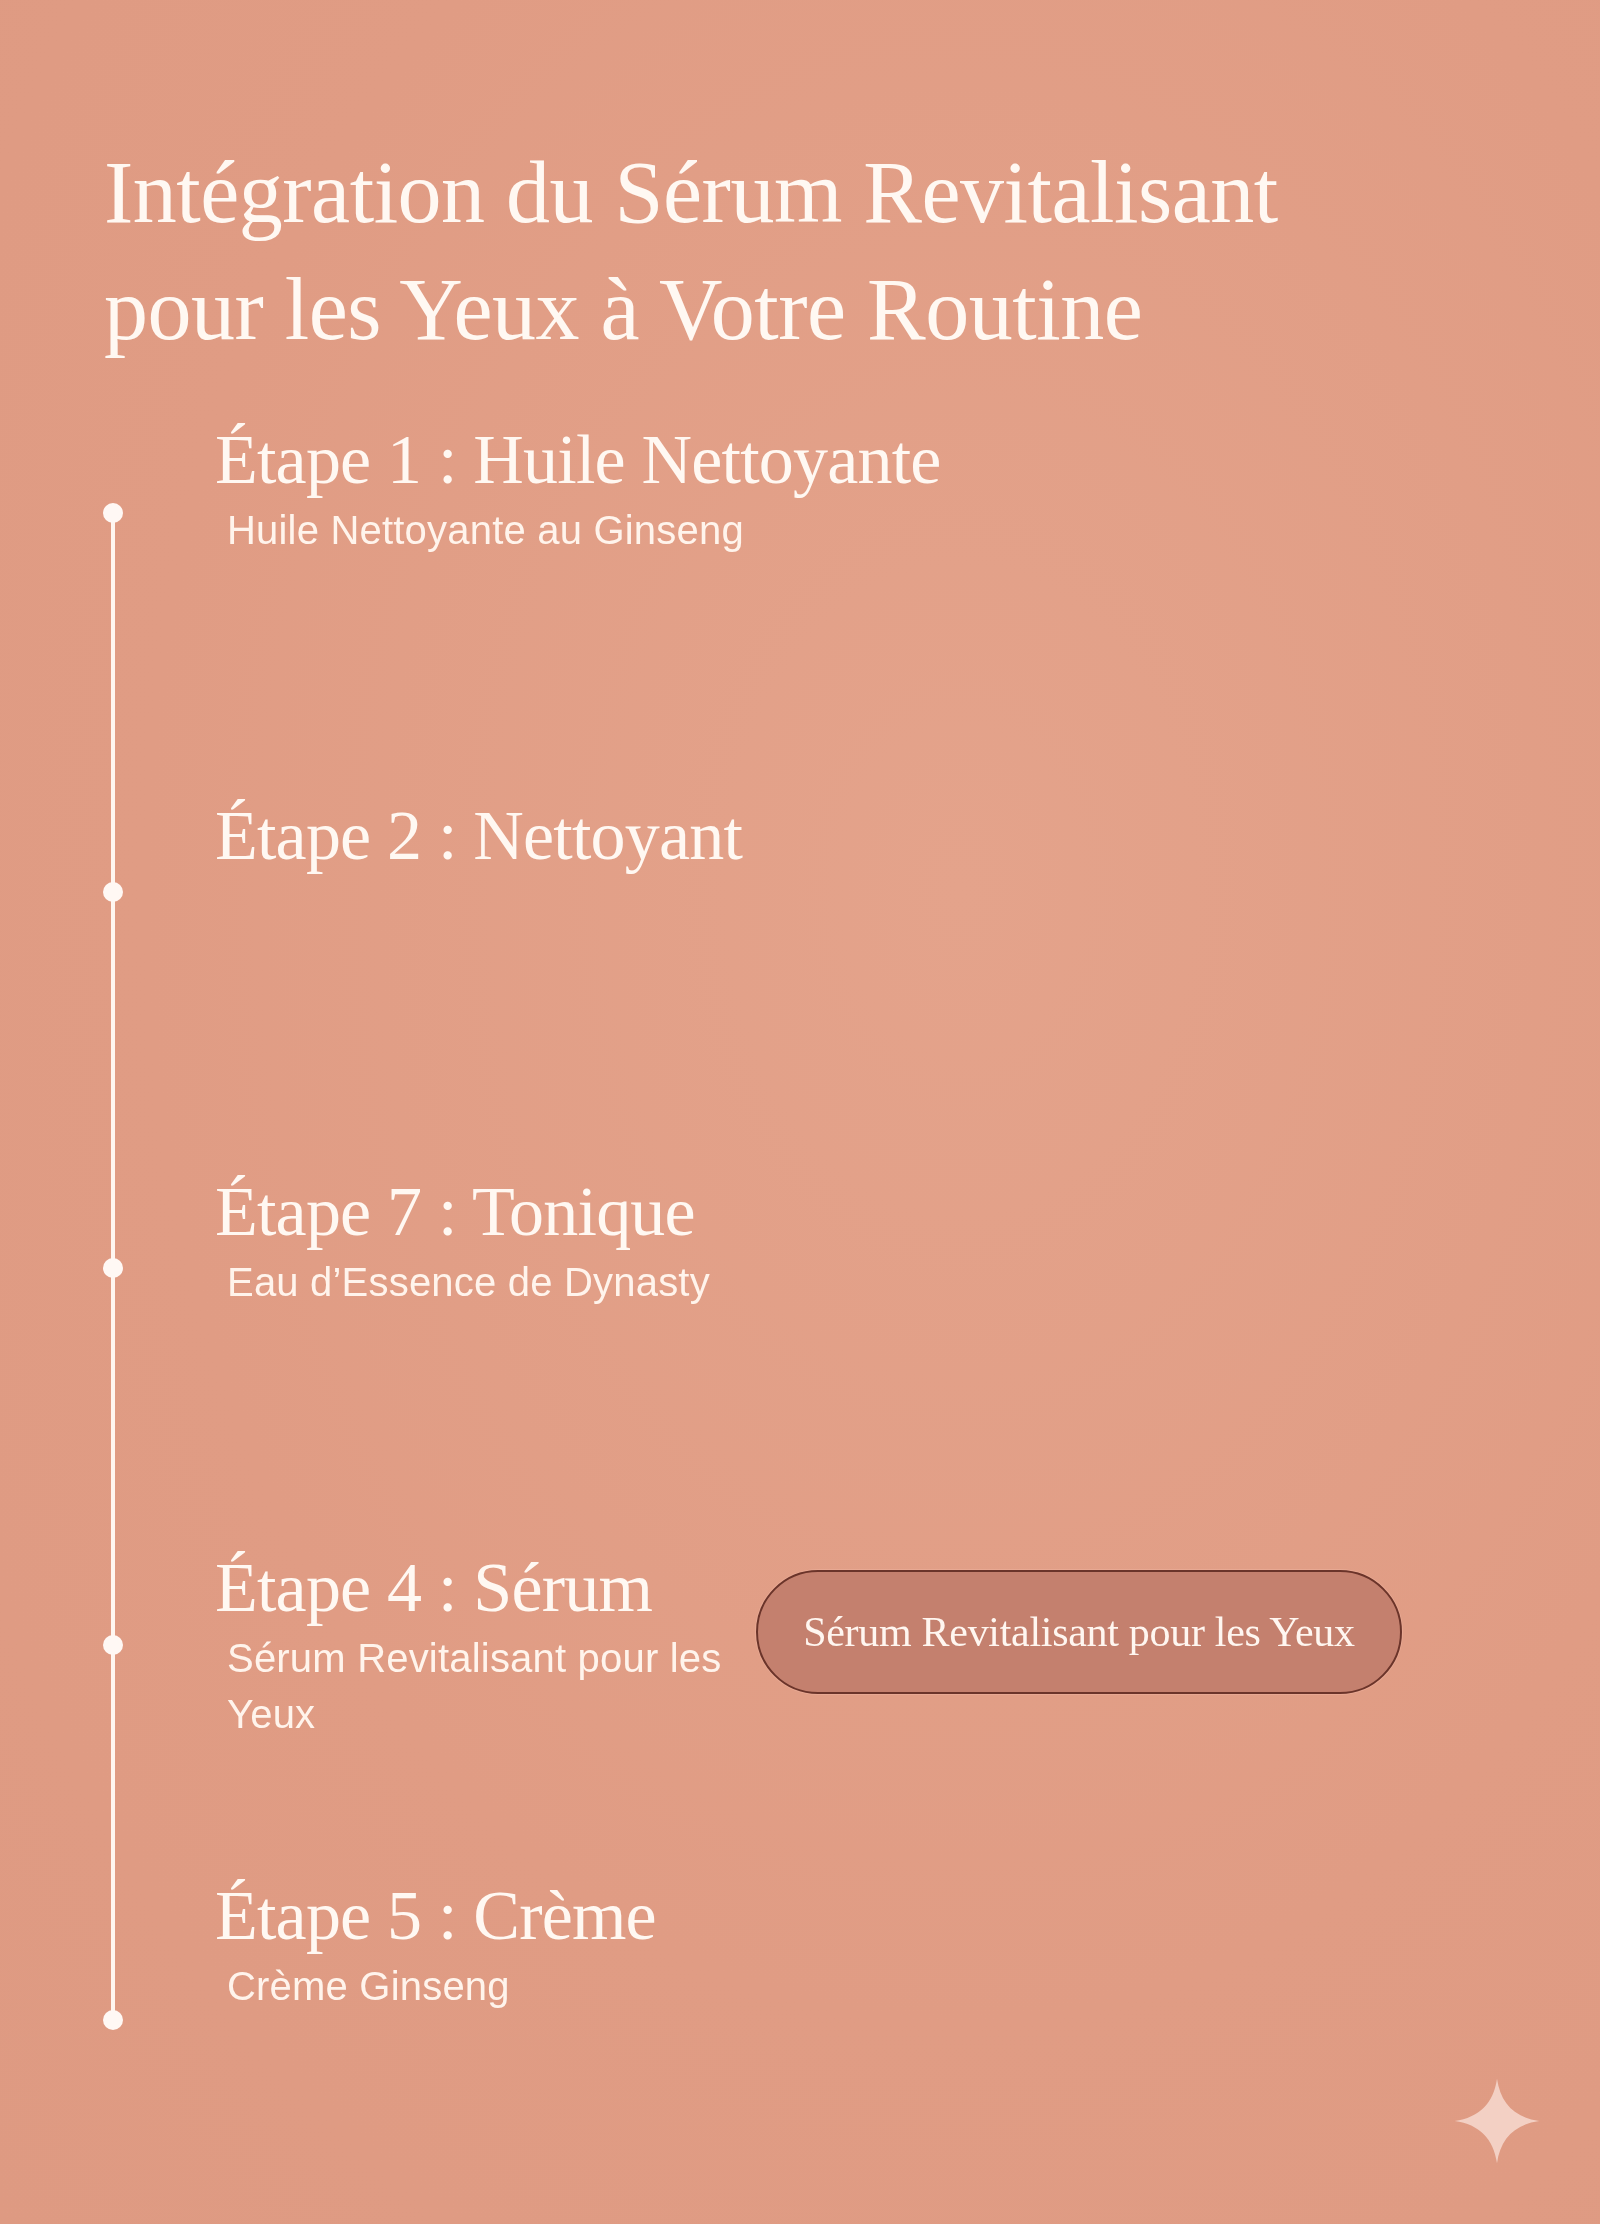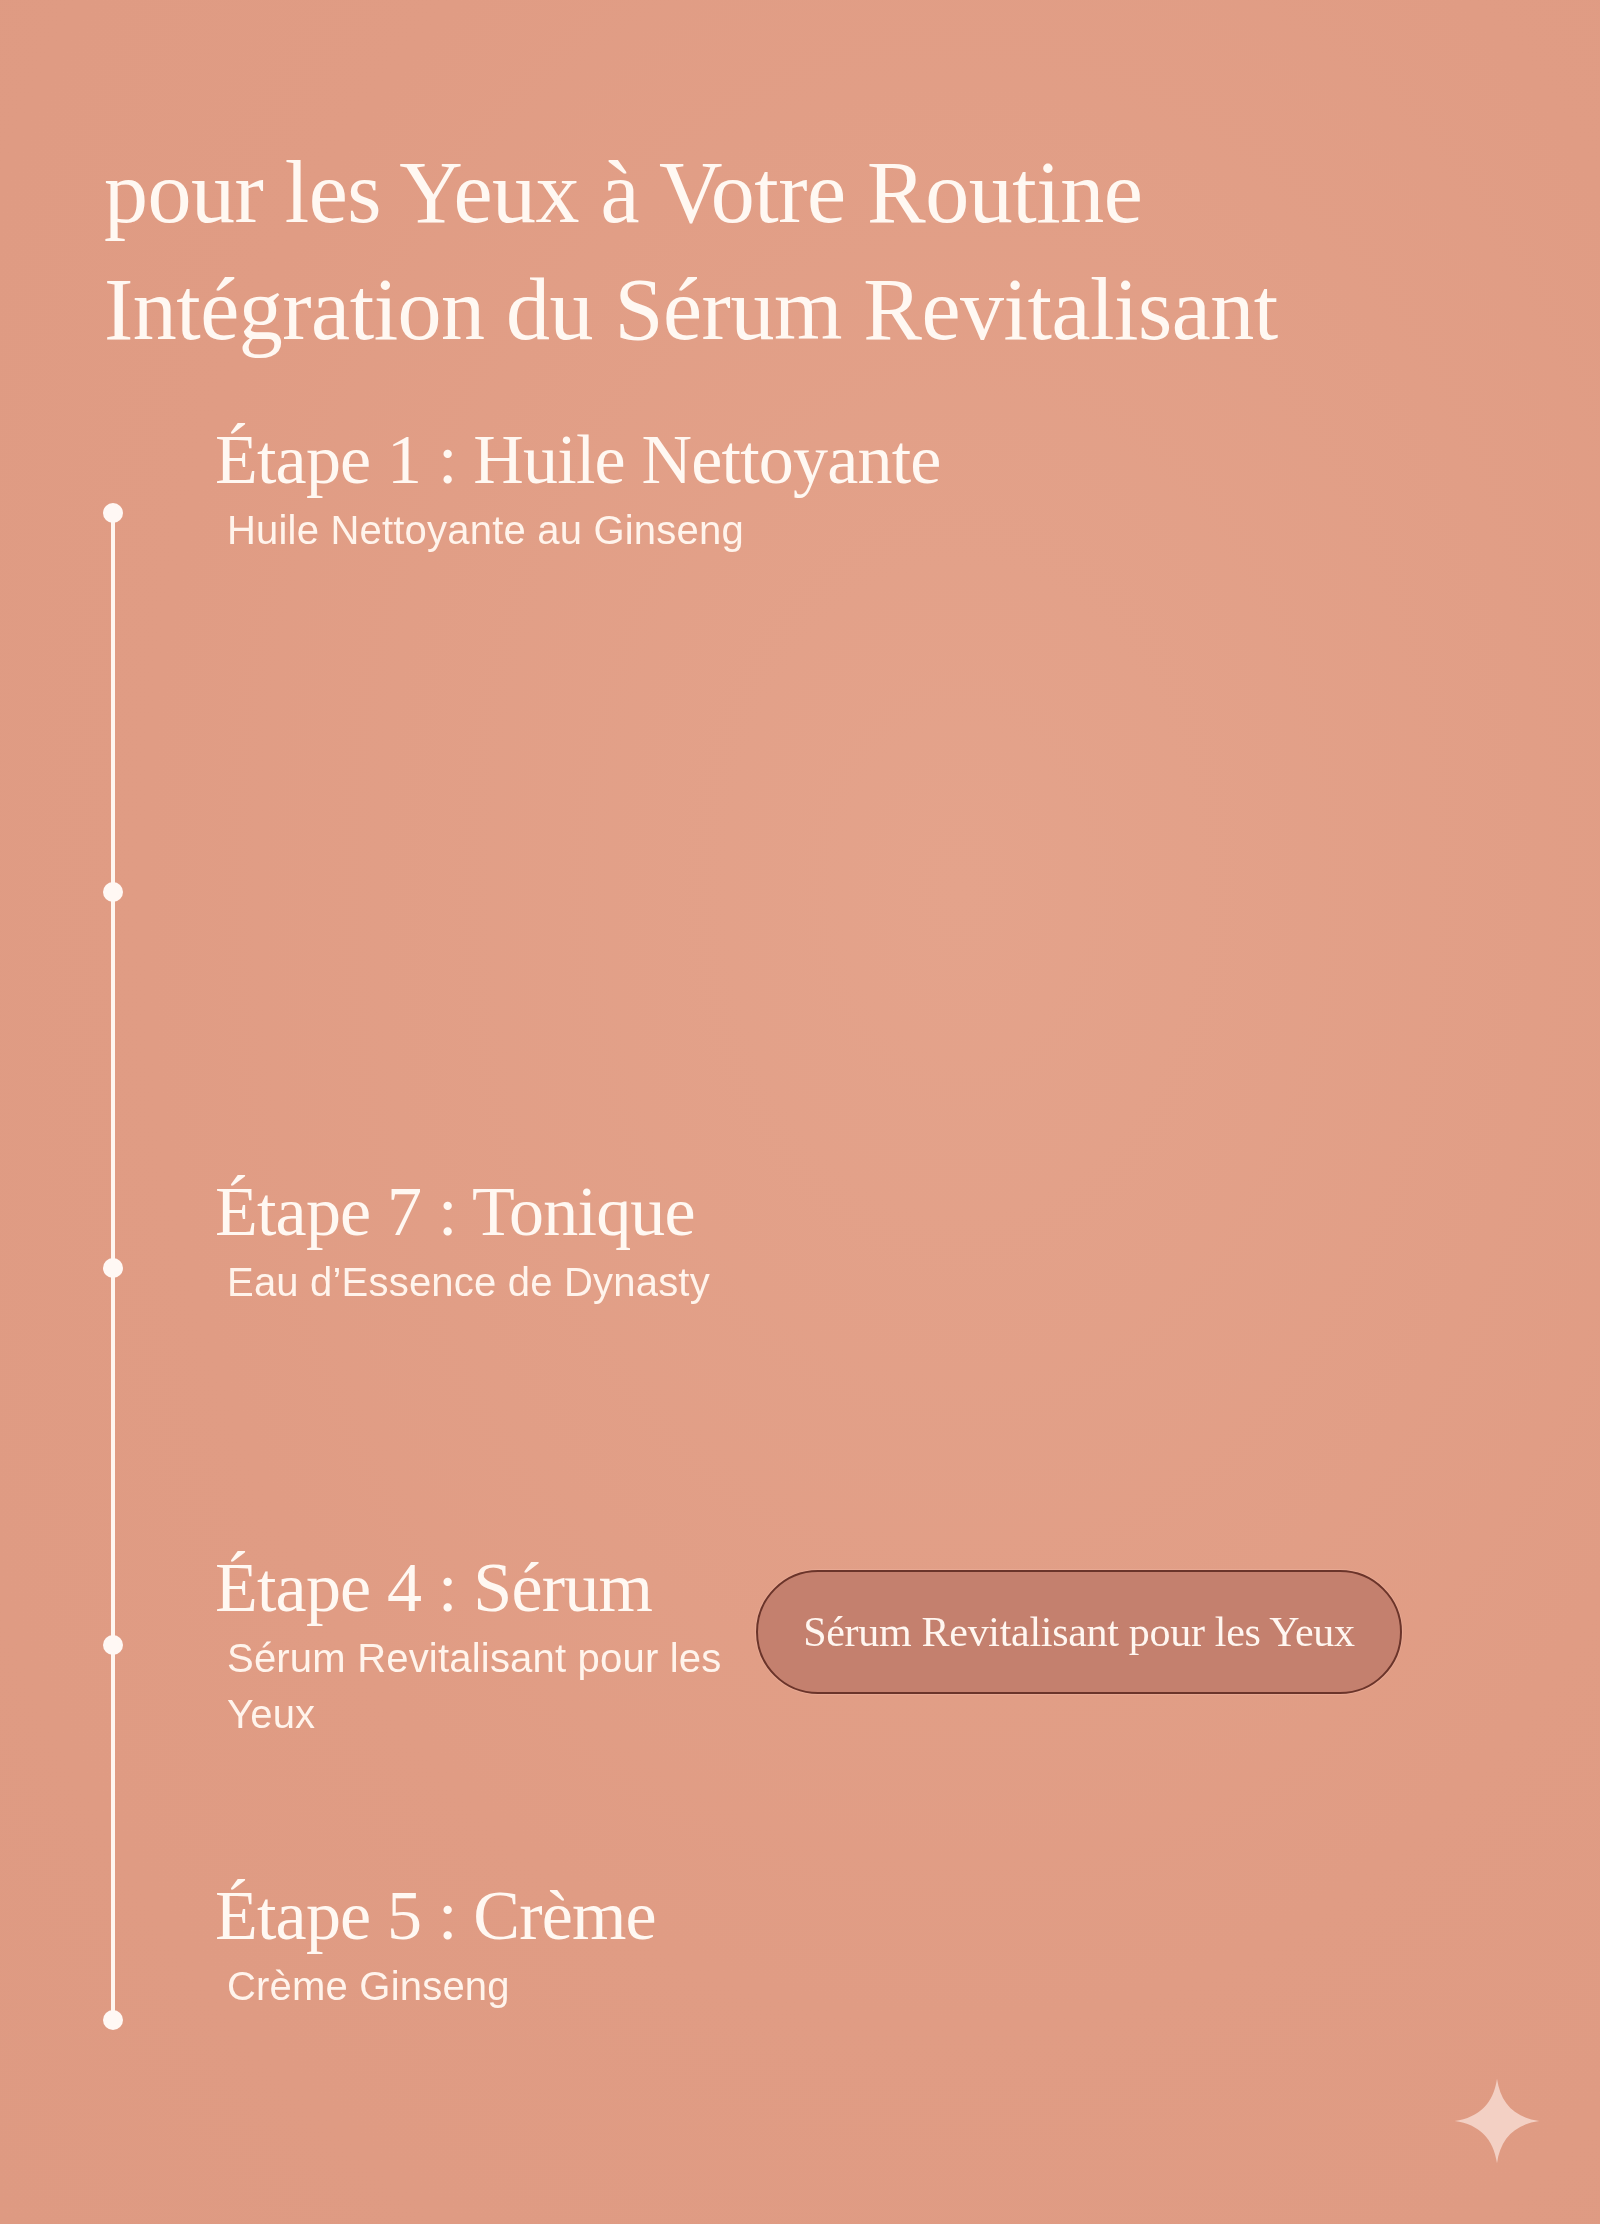--- a/index.html
+++ b/index.html
@@ -103,39 +103,40 @@
       left: 1453px;
       top: 2077px;
       width: 88px;
       height: 88px;
     }
   </style>
 </head>
 <body>
 
 <h1 class="title">
+  <span>Intégration du Sérum Revitalisant</span>
   <span>pour les Yeux à Votre Routine</span>
-  <span>Intégration du Sérum Revitalisant</span>
 </h1>
 
 <div class="timeline">
   <div class="timeline-line"></div>
   <div class="timeline-dot" style="top:503px"></div>
   <div class="timeline-dot" style="top:882px"></div>
   <div class="timeline-dot" style="top:1258px"></div>
   <div class="timeline-dot" style="top:1635px"></div>
   <div class="timeline-dot" style="top:2010px"></div>
 </div>
 
 <div class="step" style="top:420px">
   <div class="step-heading">Étape 1 : Huile Nettoyante</div>
   <div class="step-sub">Huile Nettoyante au Ginseng</div>
 </div>
 
 <div class="step" style="top:796px">
+  <div class="step-heading">Étape 2 : Nettoyant</div>
 </div>
 
 <div class="step" style="top:1172px">
   <div class="step-heading">Étape 7 : Tonique</div>
   <div class="step-sub">Eau d’Essence de Dynasty</div>
 </div>
 
 <div class="step" style="top:1548px">
   <div class="step-heading">Étape 4 : Sérum</div>
   <div class="step-sub narrow">Sérum Revitalisant pour les Yeux</div>

